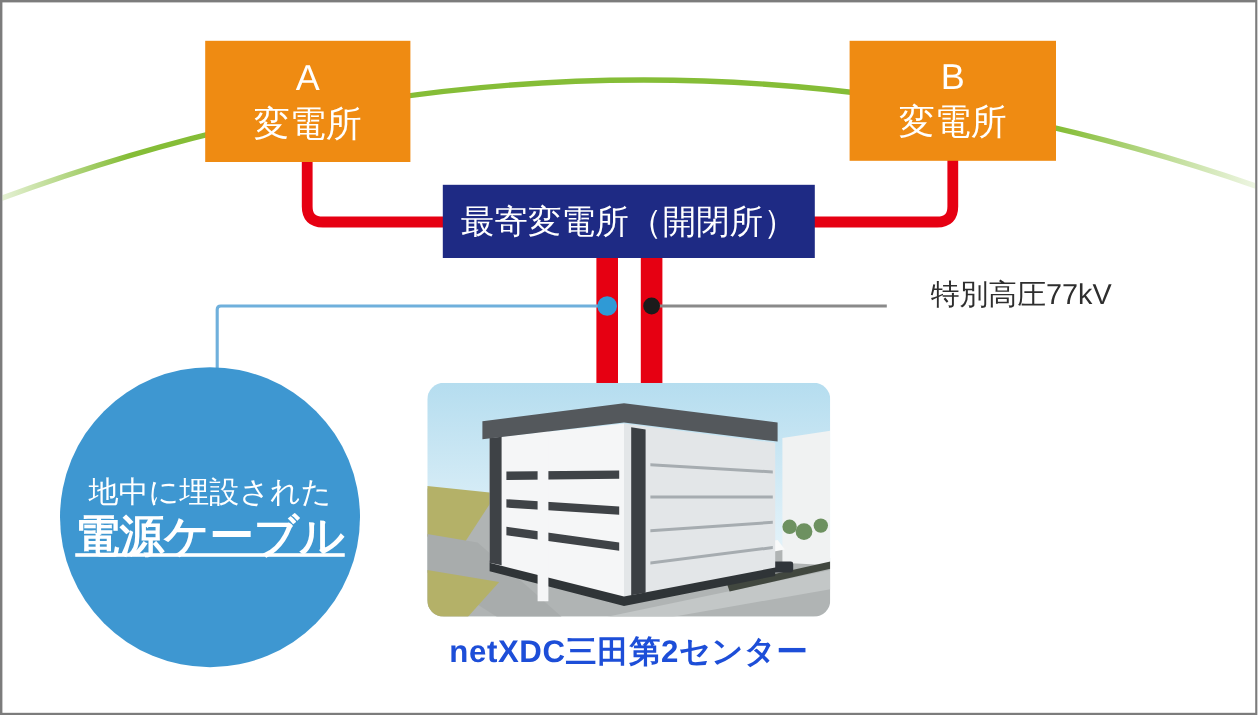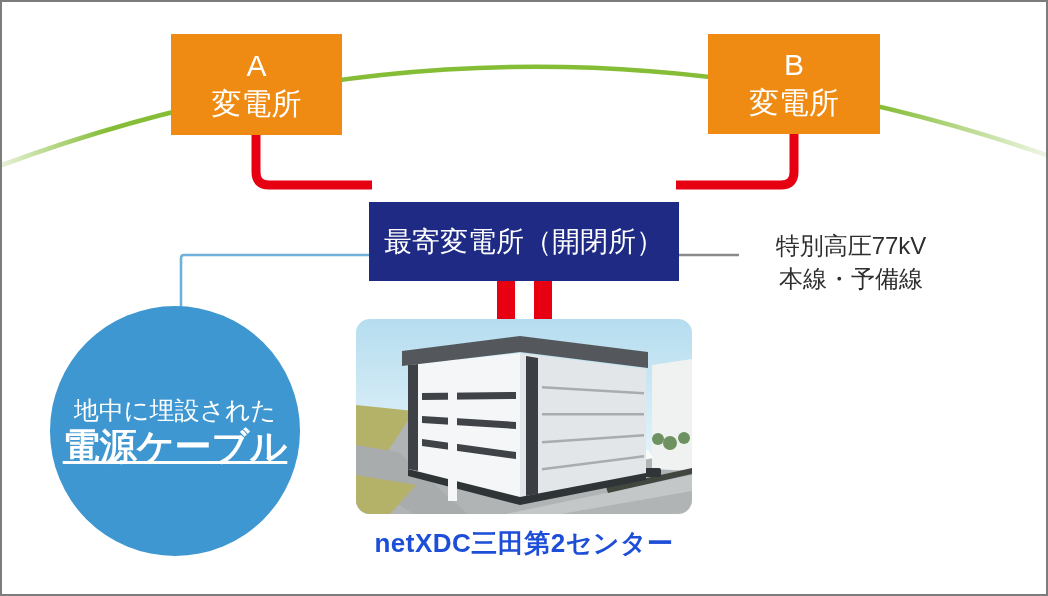--- a/index.html
+++ b/index.html
@@ -21,23 +21,23 @@
   .dot-black{fill:var(--c-black-dot,#1b1b1b);}
 
   .node-box{
     position:absolute;color:#fff;display:flex;flex-direction:column;
     align-items:center;justify-content:center;text-align:center;
     font-size:30px;line-height:38px;font-weight:500;
   }
   .box-a{left:169px;top:32px;width:171px;height:101px;background:var(--c-orange,#ef8b12);}
   .box-b{left:706px;top:32px;width:172px;height:100px;background:var(--c-orange,#ef8b12);}
   .navy-box{
-    position:absolute;left:367px;top:152px;width:310px;height:79px;
+    position:absolute;left:367px;top:152px;width:310px;height:61px;
     background:var(--c-navy,#1e2a84);color:#fff;display:flex;align-items:center;
-    justify-content:center;font-size:28px;font-weight:500;white-space:nowrap;margin-top:48px;
+    justify-content:center;font-size:28px;font-weight:500;white-space:nowrap;
   }
   .hv-label{
     position:absolute;left:748px;top:227px;width:202px;text-align:center;
     font-size:24px;line-height:33px;font-weight:500;color:var(--c-text-dark,#2e2e2e);
   }
   .cable-circle{
     position:absolute;left:48px;top:304px;width:250px;height:250px;border-radius:50%;
     background:var(--c-circle-blue,#3e97d1);color:#fff;display:flex;flex-direction:column;
     justify-content:center;text-align:center;
   }
@@ -92,21 +92,20 @@
     <span>B</span>
     <span>変電所</span>
   </div>
 
   <div class="navy-box">
     <span>最寄変電所（開閉所）</span>
   </div>
 
   <div class="hv-label">
     <div>特別高圧77kV</div>
-    <div>本線・予備線</div>
   </div>
 
   <div class="cable-circle">
     <div class="cable-line1">地中に埋設された</div>
     <div class="cable-line2">電源ケーブル</div>
   </div>
 
   <div class="dc-image">
     <svg viewBox="0 0 336 195" width="336" height="195">
       <defs>

